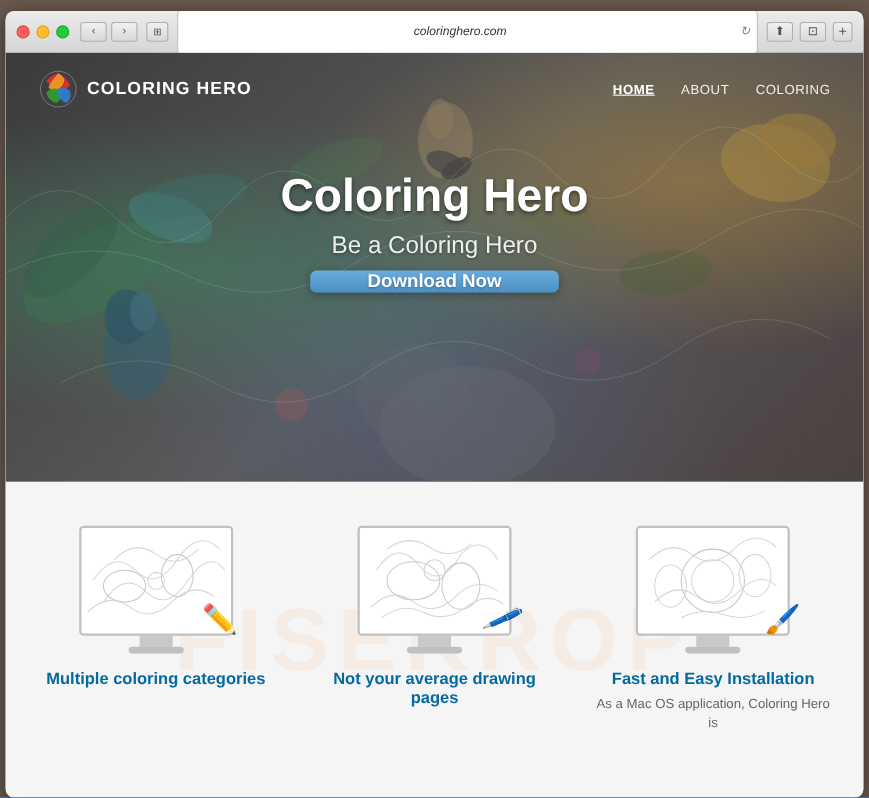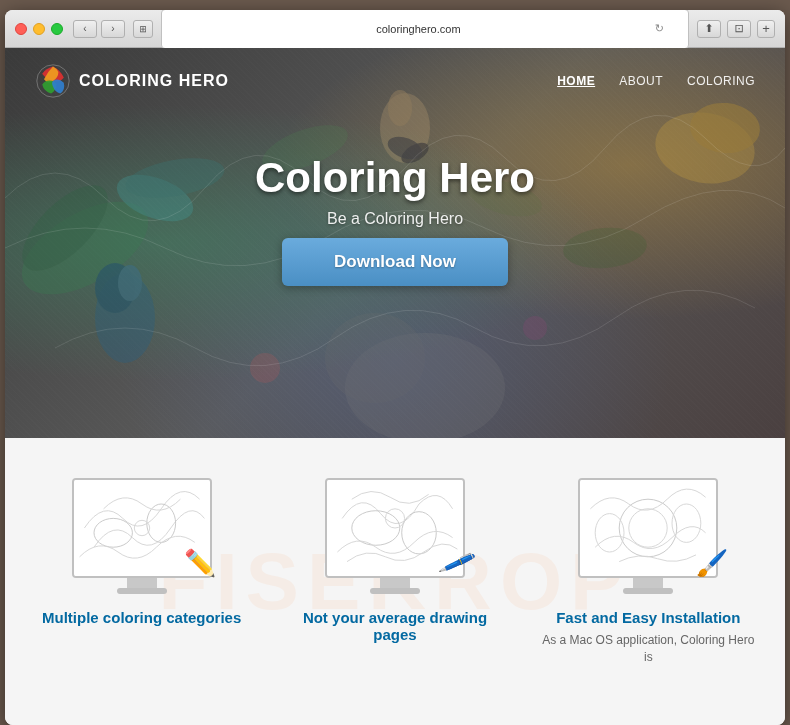--- a/index.html
+++ b/index.html
@@ -81,23 +81,24 @@
     }
 
     .address-bar {
       flex: 1;
       height: 40px;
       background: #fff;
       border: 1px solid #c0c0c0;
       border-radius: 4px;
       display: flex;
       align-items: center;
-      padding: 0 24px;
+      padding: 0 6px;
       font-size: 11px;
       color: #333;
+      font-style: italic;
     }
 
     .address-text {
       flex: 1;
       text-align: center;
       font-size: 11px;
       color: #333;
     }
 
     .reload-icon {
@@ -235,38 +236,38 @@
 
     .hero-title {
       font-size: 42px;
       font-weight: 800;
       color: white;
       text-shadow: 0 2px 4px rgba(0,0,0,0.5);
       margin-bottom: 8px;
     }
 
     .hero-subtitle {
-      font-size: 16px;
+      font-size: 22px;
       color: rgba(255,255,255,0.9);
       margin-bottom: 10px;
       text-shadow: 0 1px 3px rgba(0,0,0,0.4);
     }
 
     .hero-tagline {
       font-size: 13px;
       color: rgba(255,255,255,0.85);
       margin-bottom: 30px;
       text-shadow: 0 1px 3px rgba(0,0,0,0.4);
     }
 
     .download-btn {
       display: inline-block;
       background: linear-gradient(to bottom, #6aabdd, #4a8fc4);
       color: white;
-      padding: 14px 52px;
+      padding: 0 52px;
       border-radius: 6px;
       font-size: 17px;
       font-weight: 600;
       text-shadow: 0 1px 2px rgba(0,0,0,0.3);
       box-shadow: 0 2px 8px rgba(0,0,0,0.3);
       cursor: pointer;
       border: none;
     }
 
     

